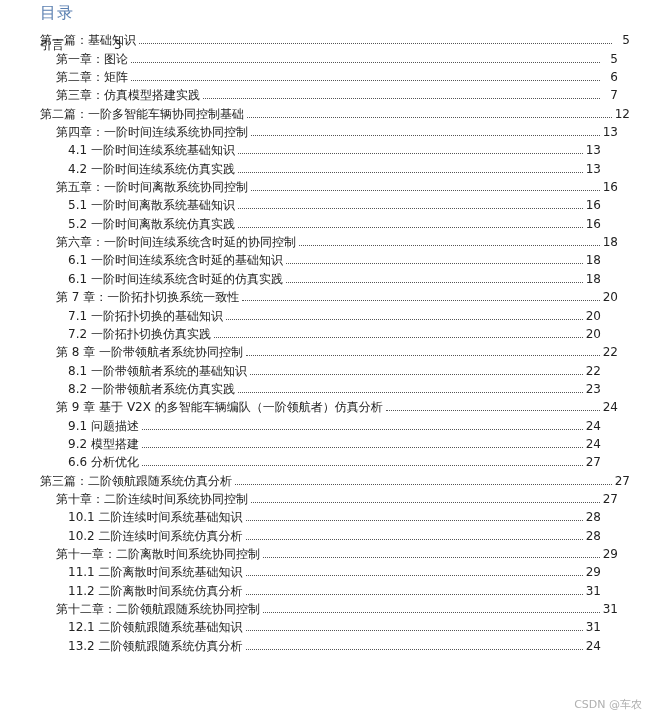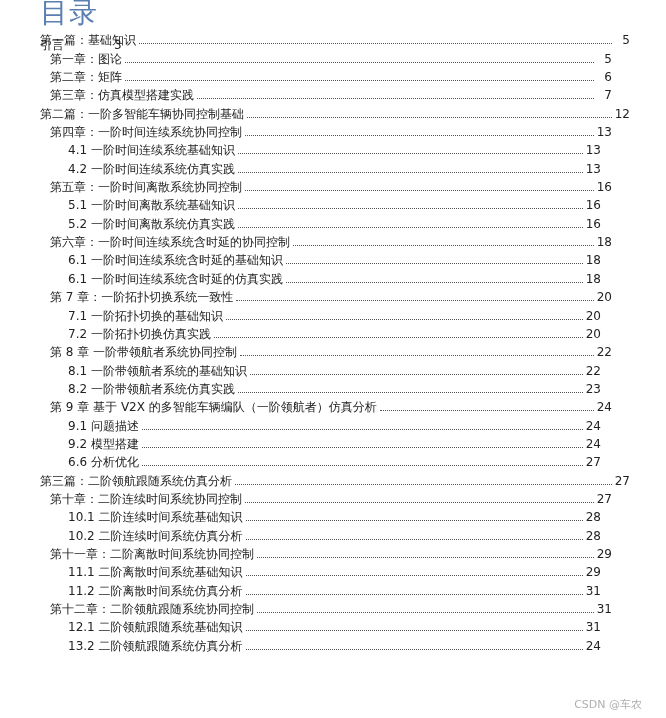--- a/index.html
+++ b/index.html
@@ -3,42 +3,42 @@
   <meta charset="utf-8">
   <style>
     html, body { margin: 0; padding: 0; background: #ffffff; }
     body {
       width: 666px; height: 718px; position: relative; overflow: hidden;
       font-family: "DejaVu Sans", "Liberation Sans", sans-serif;
       color: #222222;
     }
     .title {
       position: absolute; left: 40px; top: 0px;
-      font-size: 28px; line-height: 26px; color: #5a7fb0; letter-spacing: 1px;
+      font-size: 16px; line-height: 26px; color: #5a7fb0; letter-spacing: 1px;
     }
     .intro {
       position: absolute; left: 40px; top: 36px;
       font-size: 12px; line-height: 18px; color: #222; text-align: center;
     }
     .intro .pg { display: inline-block; margin-left: 50px; }
     .toc {
       position: absolute; left: 0; top: 30px; width: 666px;
     }
     .row {
       position: relative; height: 18.35px; display: flex; align-items: flex-end;
       font-size: 12px; line-height: 16px; color: #222;
     }
     .row .label { white-space: nowrap; padding-right: 1px; }
     .row .dots {
       flex: 1; height: 1px; margin: 0 2px 4px 2px;
       border-bottom: 1px dotted #555;
     }
     .row .pg { white-space: nowrap; width: 16px; text-align: right; }
     .row.l0 { padding-left: 40px; width: 590px; }
-    .row.l1 { padding-left: 44px; width: 562px; margin-left: 6px; }
+    .row.l1 { padding-left: 56px; width: 562px; }
     .row.l2 { padding-left: 68px; width: 533px; }
     .watermark {
       position: absolute; right: 24px; bottom: 6px;
       font-size: 11px; color: #b0b0b0; margin-top: 25px;
     }
   </style>
 </head>
 <body>
 
 <div class="title">目录</div>

